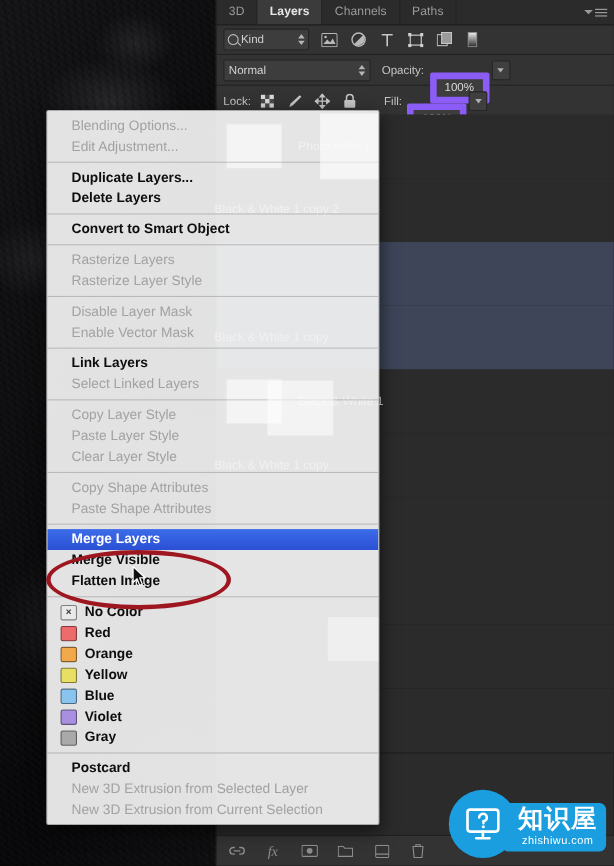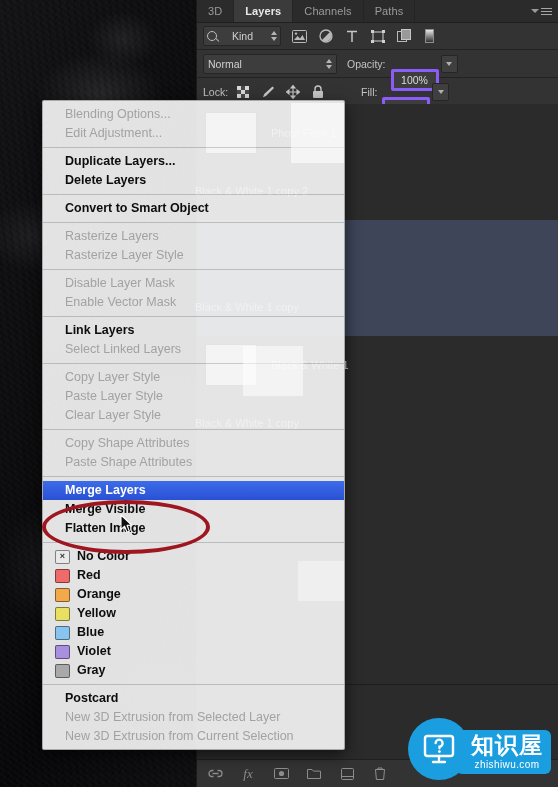--- a/index.html
+++ b/index.html
@@ -61,21 +61,21 @@
   .pm-caret { width:0;height:0;border-left:4px solid transparent;border-right:4px solid transparent;border-top:4px solid #9a9a9a; }
   .pm-lines { display:flex;flex-direction:column;gap:2px; }
   .pm-lines i { display:block; width:11px; height:1px; background:#a6a6a6; }
 
   .filter-row {
     height: 26px; background: #333; display: flex; align-items: center;
     padding: 0 6px; gap: 0px; border-bottom: 1px solid #222;
   }
   .kind-select {
     width: 70px; height: 18px; background: #3d3d3d; border: 1px solid #252525;
-    border-radius: 2px; display: flex; align-items: center; gap: 15px;
+    border-radius: 2px; display: flex; align-items: center; gap: 2px;
     padding: 0 3px; font-size: 10.5px; color: #cfcfcf;
   }
   .kind-select .mag { width:8px;height:8px;border:1.3px solid #bdbdbd;border-radius:50%;position:relative;flex:none; }
   .kind-select .mag::after{content:"";position:absolute;width:1.3px;height:4px;background:#bdbdbd;right:-2px;bottom:-2px;transform:rotate(-45deg);}
   .stepper { margin-left:auto; display:flex;flex-direction:column;gap:2px; }
   .stepper i{display:block;width:0;height:0;border-left:3px solid transparent;border-right:3px solid transparent;}
   .stepper i:first-child{border-bottom:4px solid #b5b5b5;}
   .stepper i:last-child{border-top:4px solid #b5b5b5;}
 
   .ficons { display:flex; align-items:center; gap:9px; margin-left:10px; }
@@ -85,21 +85,21 @@
     height: 27px; background: #333; display:flex; align-items:center;
     padding: 0 6px; border-bottom: 1px solid #222;
   }
   .blend-select {
     width: 124px; height: 18px; background:#3d3d3d; border:1px solid #252525;
     border-radius:2px; display:flex;align-items:center;padding:0 4px;
     font-size:10.5px;color:#d2d2d2;
   }
   .lbl { font-size:10.5px; color:#c3c3c3; }
   .numfield {
-    height:16px; min-width:34px; background:#3d3d3d; border:3px solid #8b5cf6;
+    height:16px; min-width:34px; background:#3d3d3d; border:6px solid #8b5cf6;
     border-radius:2px; display:flex;align-items:center;justify-content:center;
     font-size:10.5px;color:#dcdcdc; padding:0 4px;margin-top:32px;
   }
   .dropbtn { width:15px;height:16px;background:#3f3f3f;border:1px solid #252525;border-radius:2px;
     display:flex;align-items:center;justify-content:center;margin-left:2px;}
   .dropbtn i{display:block;width:0;height:0;border-left:3px solid transparent;border-right:3px solid transparent;border-top:4px solid #b0b0b0;}
   .lock-icons{display:flex;align-items:center;gap:11px;margin-left:8px;}
   .lock-ic{width:14px;height:14px;display:flex;align-items:center;justify-content:center;color:#c0c0c0;}
 
   
@@ -311,21 +311,21 @@
             <path d="M7 0.5 9 3H5zM7 13.5 5 11h4zM0.5 7 3 5v4zM13.5 7 11 9V5zM7 3.5v7M3.5 7h7" stroke="#c6c6c6" stroke-width="1.1" fill="#c6c6c6"></path>
           </svg>
       </span>
       <span class="lock-ic">
         <svg width="12" height="14" viewBox="0 0 12 14">
             <path d="M3 6V4a3 3 0 0 1 6 0v2" fill="none" stroke="#c6c6c6" stroke-width="1.4"></path>
             <rect x="1" y="6" width="10" height="7" rx="1" fill="#c6c6c6"></rect>
           </svg>
       </span>
     </span>
-    <span class="lbl" style="margin-left:36px">Fill:</span>
+    <span class="lbl" style="margin-left:24px">Fill:</span>
     <span class="numfield" style="margin-left:5px">100%</span>
     <span class="dropbtn">
         <i></i>
       </span>
   </div>
 
   <div class="layer-list">
     <div class="layer-row" style="top:0px">
       <div class="layer-thumb"></div>
       <div class="layer-name">Photo Filter 1</div>

